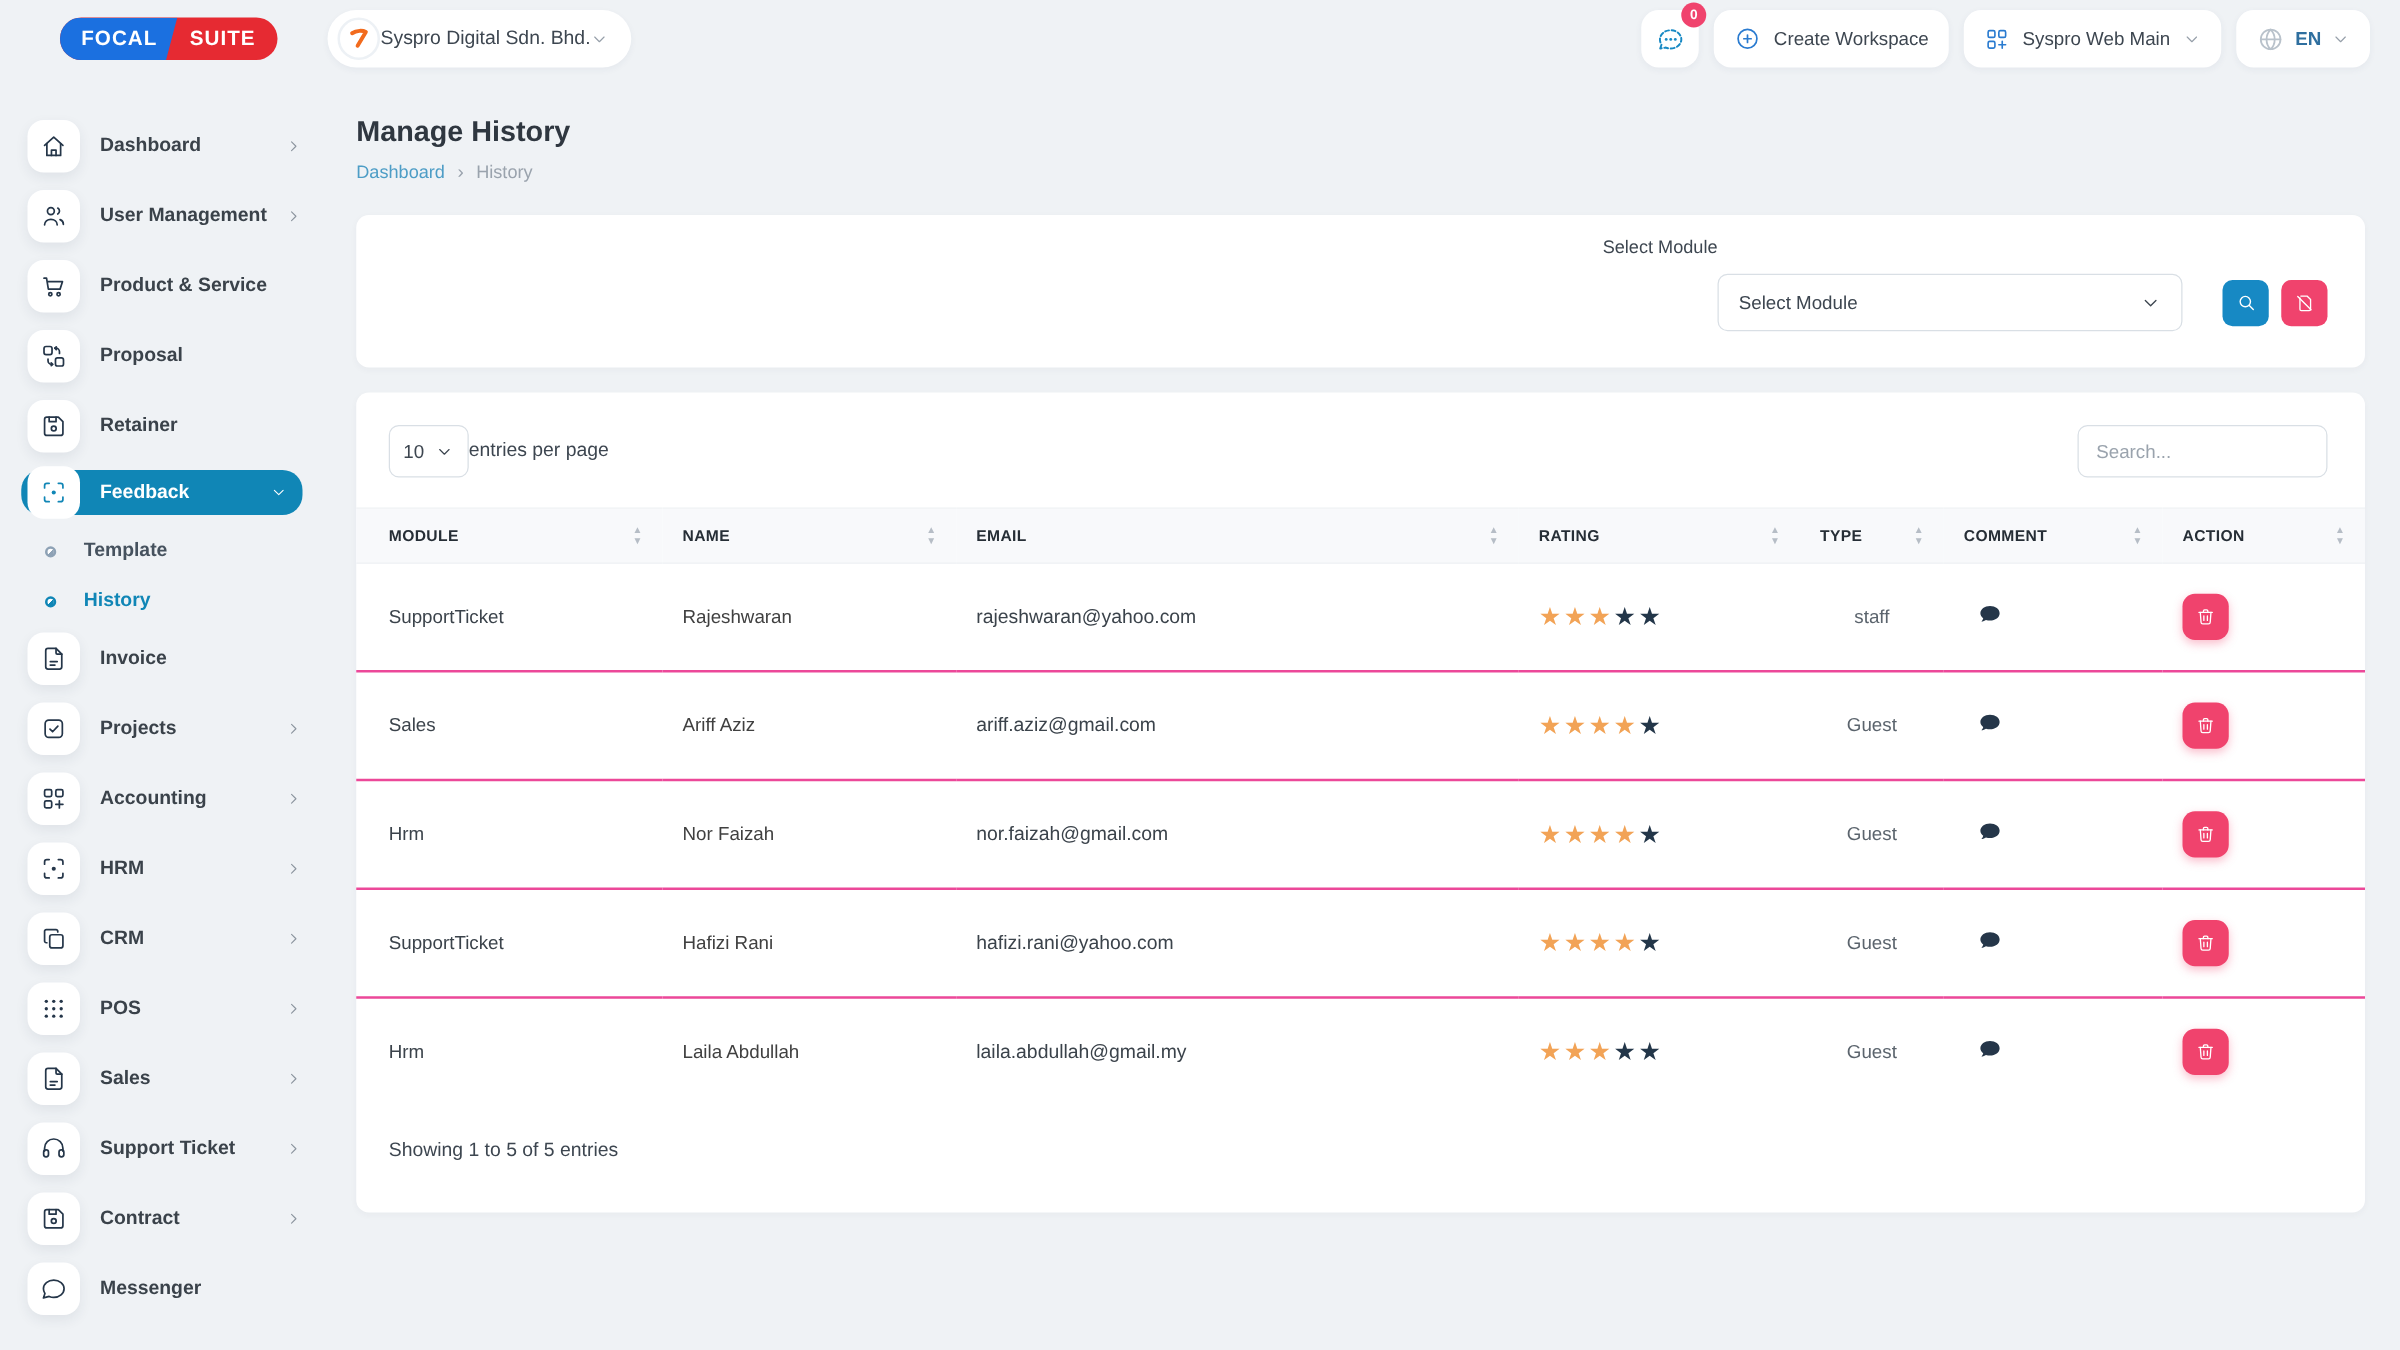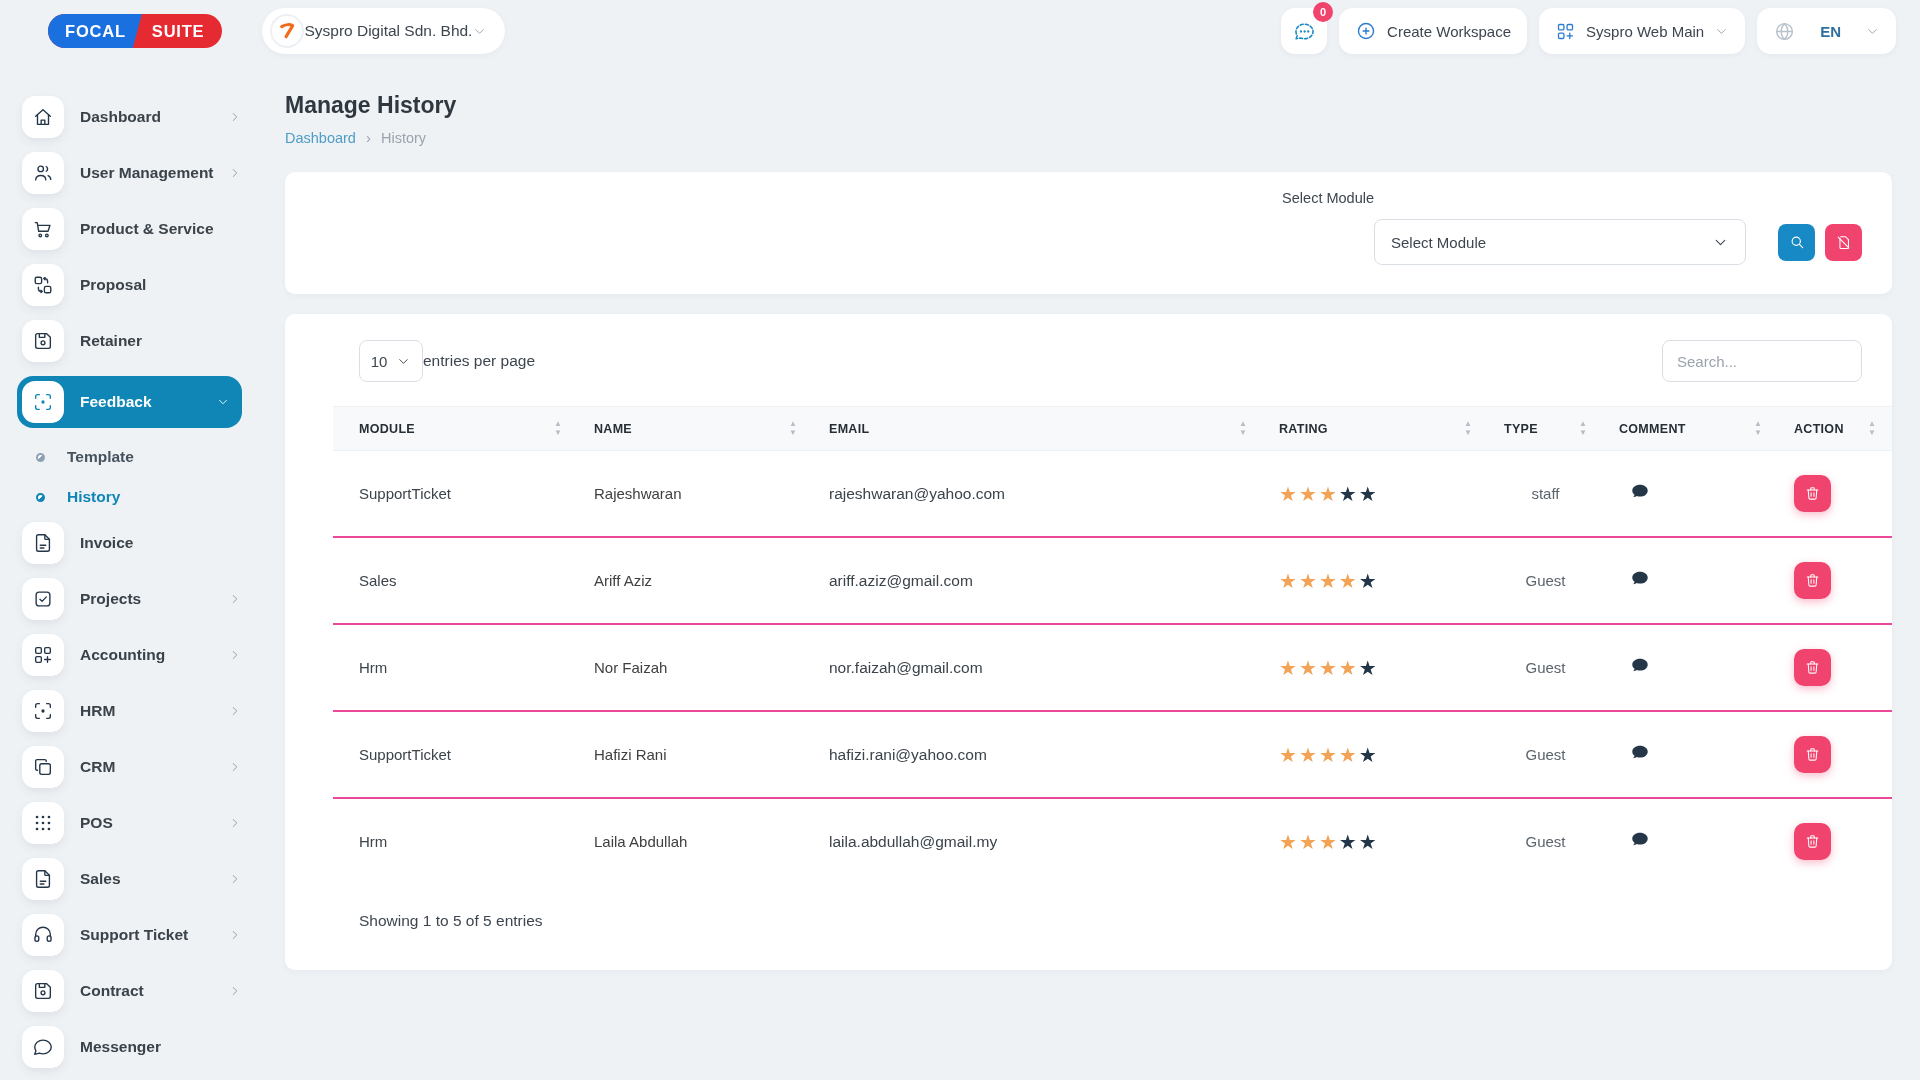--- a/index.html
+++ b/index.html
@@ -21,31 +21,31 @@
   .pill { background:#fff; border-radius:14px; display:flex; align-items:center; box-shadow:0 2px 6px rgba(40,60,90,.05); cursor:pointer; }
   .ws-pill { height:46px; margin-left:40px; padding:0 18px 0 8px; border-radius:24px; gap:0; }
   .ws-logo { width:34px; height:34px; border-radius:50%; border:2px solid #edf1f5; display:flex; align-items:center; justify-content:center; background:#fff; }
   .ws-name { font-size:15.5px; color:#3d4650; }
   .chev { color:#97a0aa; }
   .top-right { margin-left:auto; display:flex; align-items:center; gap:12px; }
   .chat-btn { width:46px; height:46px; justify-content:center; position:relative; color:#1789c4; }
   .badge { position:absolute; top:-6px; right:-6px; min-width:20px; height:20px; border-radius:10px; background:#f0436d; color:#fff; font-size:11px; font-weight:700; display:flex; align-items:center; justify-content:center; }
   .top-pill { height:46px; padding:0 16px; gap:10px; font-size:15px; color:#3d4650; }
   .top-pill .blue-ic { color:#2a7bd0; }
-  .lang-pill { gap:24px; }
+  .lang-pill { gap:8px; }
   .lang-pill .globe { color:#b9c2cb; }
   .lang-code { color:#2f6f9f; font-size:15px; font-weight:600; }
 
   
   .sidebar { position:absolute; top:62px; left:0; width:258px; bottom:0; padding:34px 16px 0 22px; overflow:hidden; }
   .side-item { display:flex; align-items:center; height:42px; margin-bottom:14px; cursor:pointer; }
   .icon-box { width:42px; height:42px; border-radius:13px; background:#fff; box-shadow:0 4px 10px rgba(35,54,77,.08); display:flex; align-items:center; justify-content:center; color:#253649; flex:0 0 42px; }
   .side-label { margin-left:16px; font-size:15.5px; font-weight:600; color:#3a424a; white-space:nowrap; }
   .side-chev { margin-left:auto; color:#8a939d; }
-  .side-item.active { background:#1086b6; border-radius:16px; padding:5px 12px 5px 5px; margin-left:-5px; height:52px; }
+  .side-item.active { background:#1086b6; border-radius:16px; padding:5px 12px 5px 5px; margin-left:-5px; height:36px; }
   .side-item.active .icon-box { color:#1086b6; box-shadow:none; }
   .side-item.active .side-label { color:#fff; font-weight:700; }
   .side-item.active .side-chev { color:#fff; }
   .sub-item { display:flex; align-items:center; height:30px; margin:2px 0 10px 14px; cursor:pointer; }
   .bullet { width:9px; height:9px; border-radius:50%; border:2.5px solid #8ea2b5; background:linear-gradient(135deg,#fff 50%,#8ea2b5 50%); }
   .sub-label { margin-left:22px; font-size:15.5px; font-weight:600; color:#46525e; }
   .sub-item.active .bullet { border-color:#1086b6; background:linear-gradient(135deg,#fff 50%,#1086b6 50%); }
   .sub-item.active .sub-label { color:#1086b6; font-weight:700; }
 
   
@@ -59,21 +59,21 @@
   .card { background:#fff; border-radius:10px; box-shadow:0 2px 6px rgba(45,60,80,.04); }
   .filter-card { margin-top:26px; height:122px; display:flex; justify-content:flex-end; padding:18px 30px 0 30px; }
   .filter-group { display:flex; flex-direction:row; }
   .filter-label { font-size:14.5px; color:#3d4650; margin-bottom:10px; }
   .filter-row { display:flex; align-items:center; }
   .select-box { width:372px; height:46px; border:1px solid #d9dfe5; border-radius:8px; display:flex; align-items:center; justify-content:space-between; padding:0 16px; font-size:15px; color:#3d4650; cursor:pointer; background:#fff; }
   .sq-btn { width:37px; height:37px; border-radius:8px; border:none; display:flex; align-items:center; justify-content:center; color:#fff; cursor:pointer; }
   .btn-search { background:#1789c4; margin-left:32px; }
   .btn-reset { background:#f0436d; margin-left:10px; }
 
-  .table-card { margin-top:20px; padding-bottom:6px;padding-left:48px; }
+  .table-card { margin-top:20px; padding-bottom:6px; }
   .table-controls { display:flex; align-items:center; padding:26px 30px 24px 26px; }
   .pagesize-box { width:64px; height:42px; border:1px solid #d9dfe5; border-radius:8px; display:flex; align-items:center; justify-content:center; gap:9px; font-size:15px; color:#3d4650; cursor:pointer; }
   .entries-label { font-size:15.5px; color:#3d4650; }
   .search-input { margin-left:auto; width:200px; height:42px; border:1px solid #d9dfe5; border-radius:8px; padding:0 14px; font-size:15px; color:#3d4650; outline:none; font-family:inherit; }
   .search-input::placeholder { color:#9aa3ad; }
 
   table { width:100%; border-collapse:collapse; }
   thead th { background:#f8f9fb; border-top:1px solid #eef1f4; border-bottom:1px solid #eef1f4; padding:13px 16px; cursor:pointer; }
   thead th:first-child { padding-left:26px; }
   .th-inner { display:flex; align-items:center; justify-content:space-between; }

